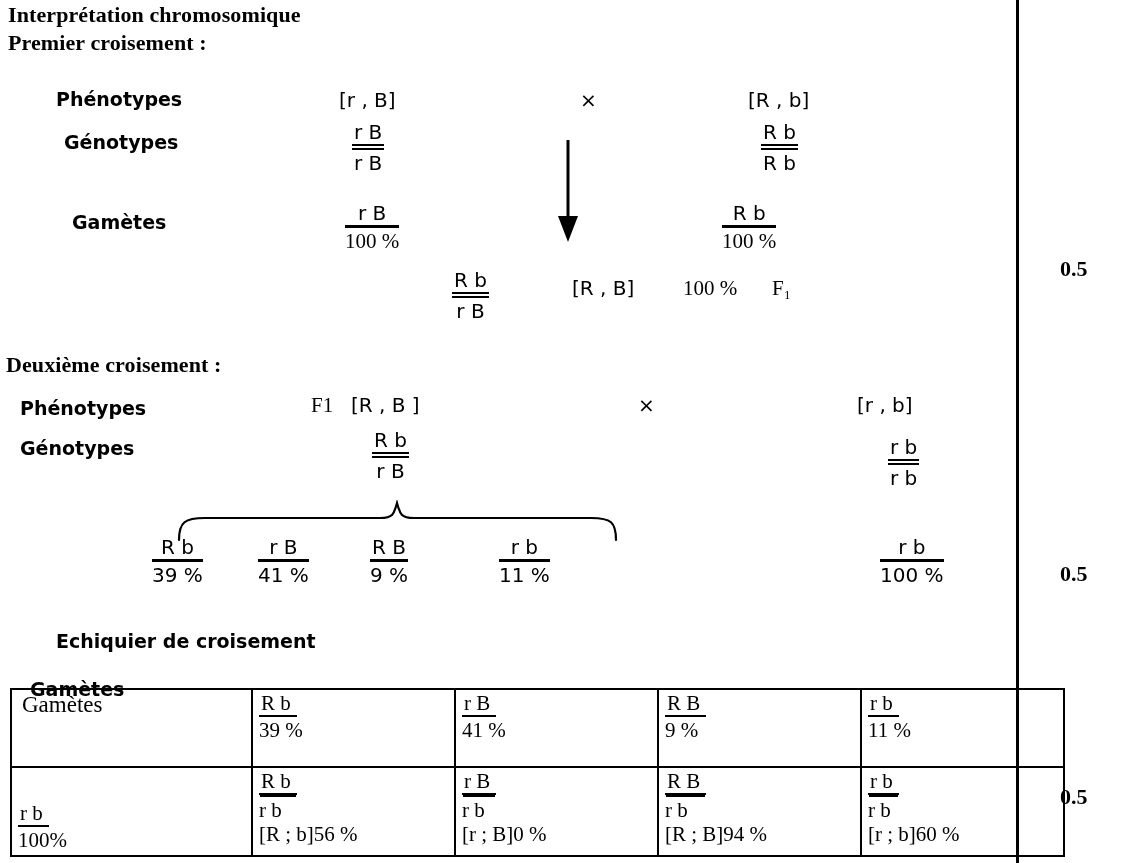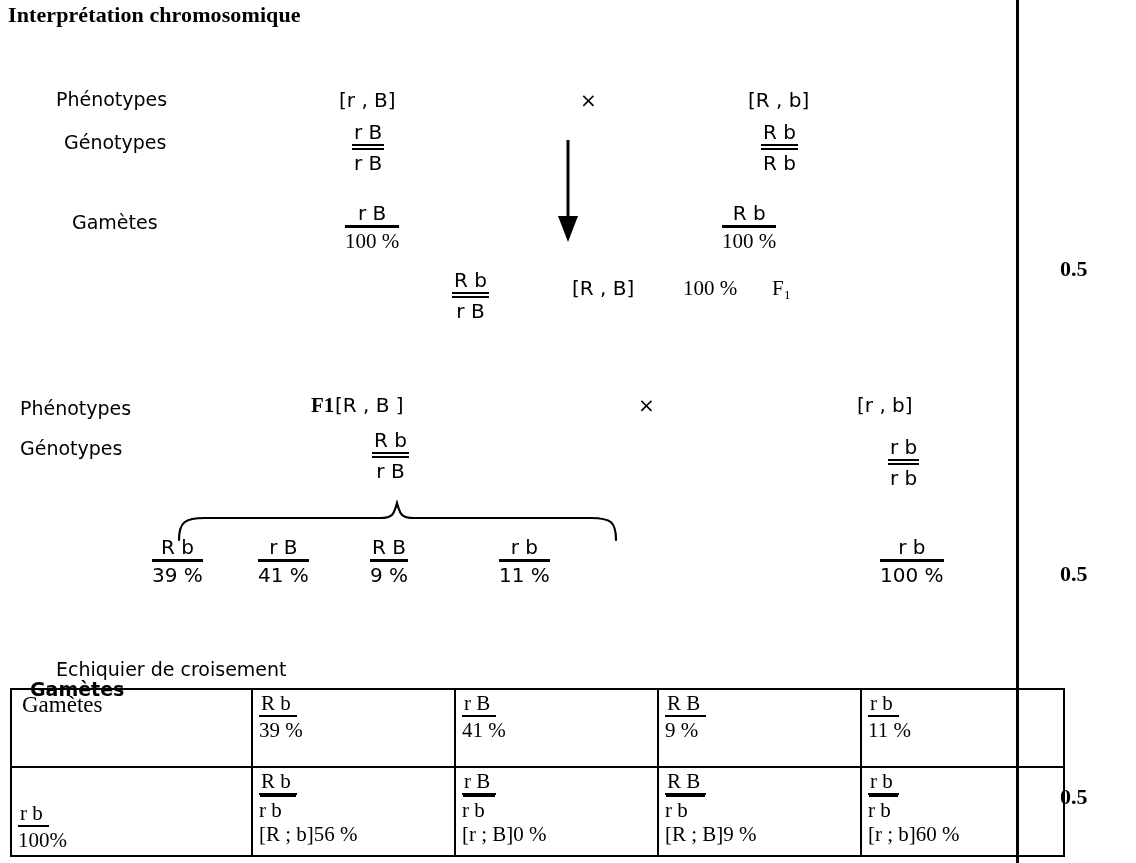--- a/index.html
+++ b/index.html
@@ -26,21 +26,21 @@
 
   
   .heading {
     font-family: "Liberation Serif", serif;
     font-weight: bold;
     font-size: 22px;
     letter-spacing: 0.1px;
   }
   .sublabel {
     font-family: "DejaVu Sans", sans-serif;
-    font-weight: normal;
+    font-weight: bold;
     font-size: 19px;
   }
   .serif-txt {
     font-family: "Liberation Serif", serif;
     font-size: 21px;
   }
   .sans-txt {
     font-family: "DejaVu Sans", sans-serif;
     font-size: 20px;
   }
@@ -179,20 +179,21 @@
     font-size: 23px;
     z-index: 4;
   }
 </style>
 </head>
 <body>
 
 <div class="page">
 
   <div class="abs heading" style="left:8px; top:2px;text-align:center;">Interprétation chromosomique</div>
+  <div class="abs heading" style="left:8px; top:30px;">Premier croisement :</div>
 
   <div class="abs sublabel" style="left:56px; top:88px;">Phénotypes</div>
   <div class="abs sublabel" style="left:64px; top:131px;">Génotypes</div>
   <div class="abs sublabel" style="left:72px; top:211px;">Gamètes</div>
 
   <div class="abs sans-txt" style="left:339px; top:88px;">[r ,  B]</div>
   <div class="gstack" style="left:352px; top:122px;">
     <span class="top">r    B</span>
     <span class="rule-double"></span>
     <span class="bot">r    B</span>
@@ -226,26 +227,27 @@
 
   <div class="gstack" style="left:452px; top:270px;">
     <span class="top">R    b</span>
     <span class="rule-double"></span>
     <span class="bot">r    B</span>
   </div>
   <div class="abs sans-txt" style="left:572px; top:276px;">[R ,  B]</div>
   <div class="abs serif-txt" style="left:683px; top:276px;">100 %</div>
   <div class="abs serif-txt" style="left:772px; top:276px;">F₁</div>
 
+  <div class="abs heading" style="left:6px; top:352px;">Deuxième croisement :</div>
 
   <div class="abs sublabel" style="left:20px; top:397px;">Phénotypes</div>
   <div class="abs sublabel" style="left:20px; top:437px;">Génotypes</div>
 
-  <div class="abs serif-txt" style="left:311px; top:393px;font-weight:bold;">F1</div>
-  <div class="abs sans-txt" style="left:335px; top:393px;">[R ,  B ]</div>
+  <div class="abs serif-txt" style="left:311px; top:393px;">F1</div>
+  <div class="abs sans-txt" style="left:351px; top:393px;">[R ,  B ]</div>
   <div class="gstack" style="left:372px; top:430px;">
     <span class="top">R    b</span>
     <span class="rule-double"></span>
     <span class="bot">r    B</span>
   </div>
 
   <div class="abs sans-txt" style="left:638px; top:393px;">×</div>
 
   <div class="abs sans-txt" style="left:857px; top:393px;">[r ,  b]</div>
   <div class="gstack" style="left:888px; top:437px;">
@@ -281,21 +283,21 @@
     <span class="rule-single"></span>
     <span class="pct-sans">11 %</span>
   </div>
 
   <div class="gstack" style="left:880px; top:537px;">
     <span class="top">r    b</span>
     <span class="rule-single"></span>
     <span class="pct-sans">100 %</span>
   </div>
 
-  <div class="abs sublabel" style="left:56px; top:630px;margin-top:28px;">Echiquier de croisement</div>
+  <div class="abs sublabel" style="left:56px; top:630px;">Echiquier de croisement</div>
 
   <table class="echiquier">
     <tbody>
       <tr>
         <td class="col-head"></td>
         <td class="col-g">
           <div class="cell-stack">
             <span class="cell-top">R  b</span>
             <span class="cell-bot">39 %</span>
           </div>
@@ -337,21 +339,21 @@
           <div class="cell-stack">
             <span class="cell-top dbl">r   B</span>
             <span class="cell-mid">r   b</span>
             <span class="cell-bot">[r ;  B]0 %</span>
           </div>
         </td>
         <td class="col-g">
           <div class="cell-stack">
             <span class="cell-top dbl">R   B</span>
             <span class="cell-mid">r   b</span>
-            <span class="cell-bot">[R ; B]9 %</span>
+            <span class="cell-bot">[R ; B]94 %</span>
           </div>
         </td>
         <td class="col-g">
           <div class="cell-stack">
             <span class="cell-top dbl">r    b</span>
             <span class="cell-mid">r   b</span>
             <span class="cell-bot">[r  ;  b]60 %</span>
           </div>
         </td>
       </tr>

